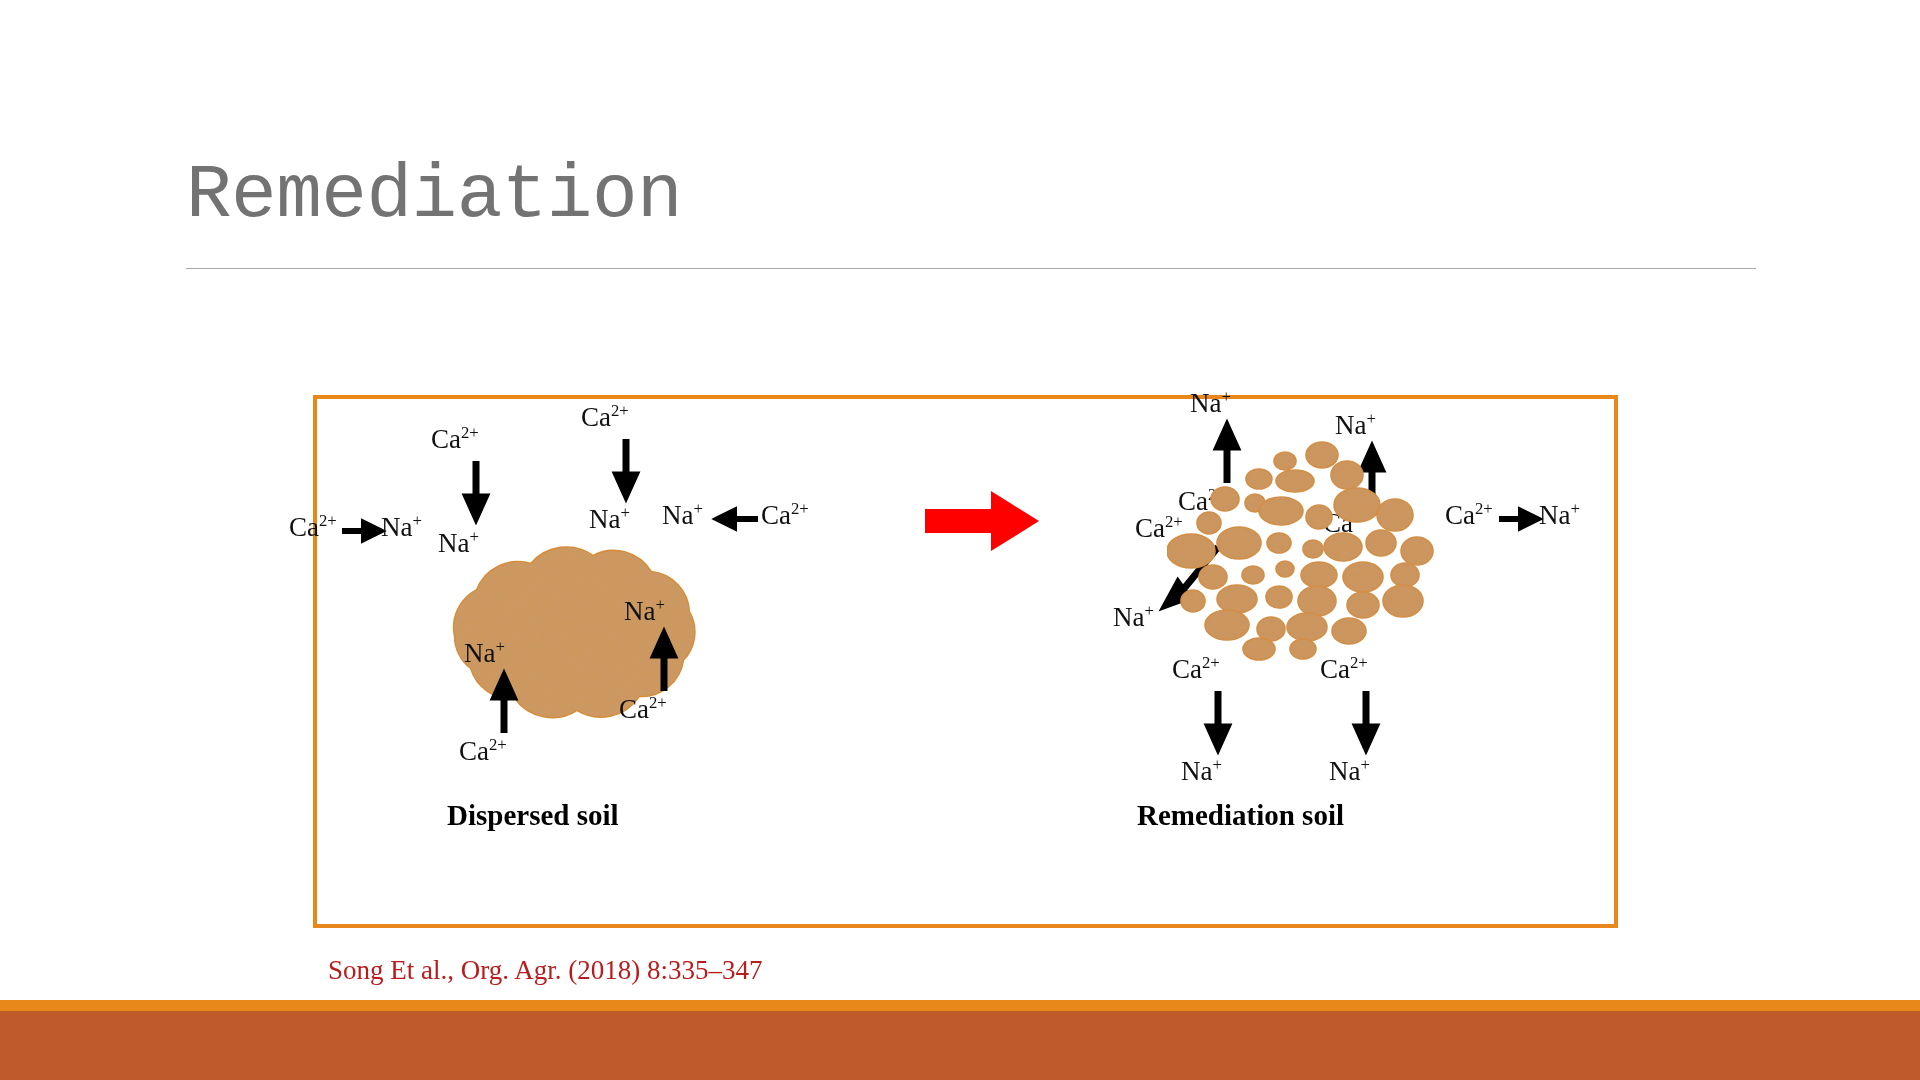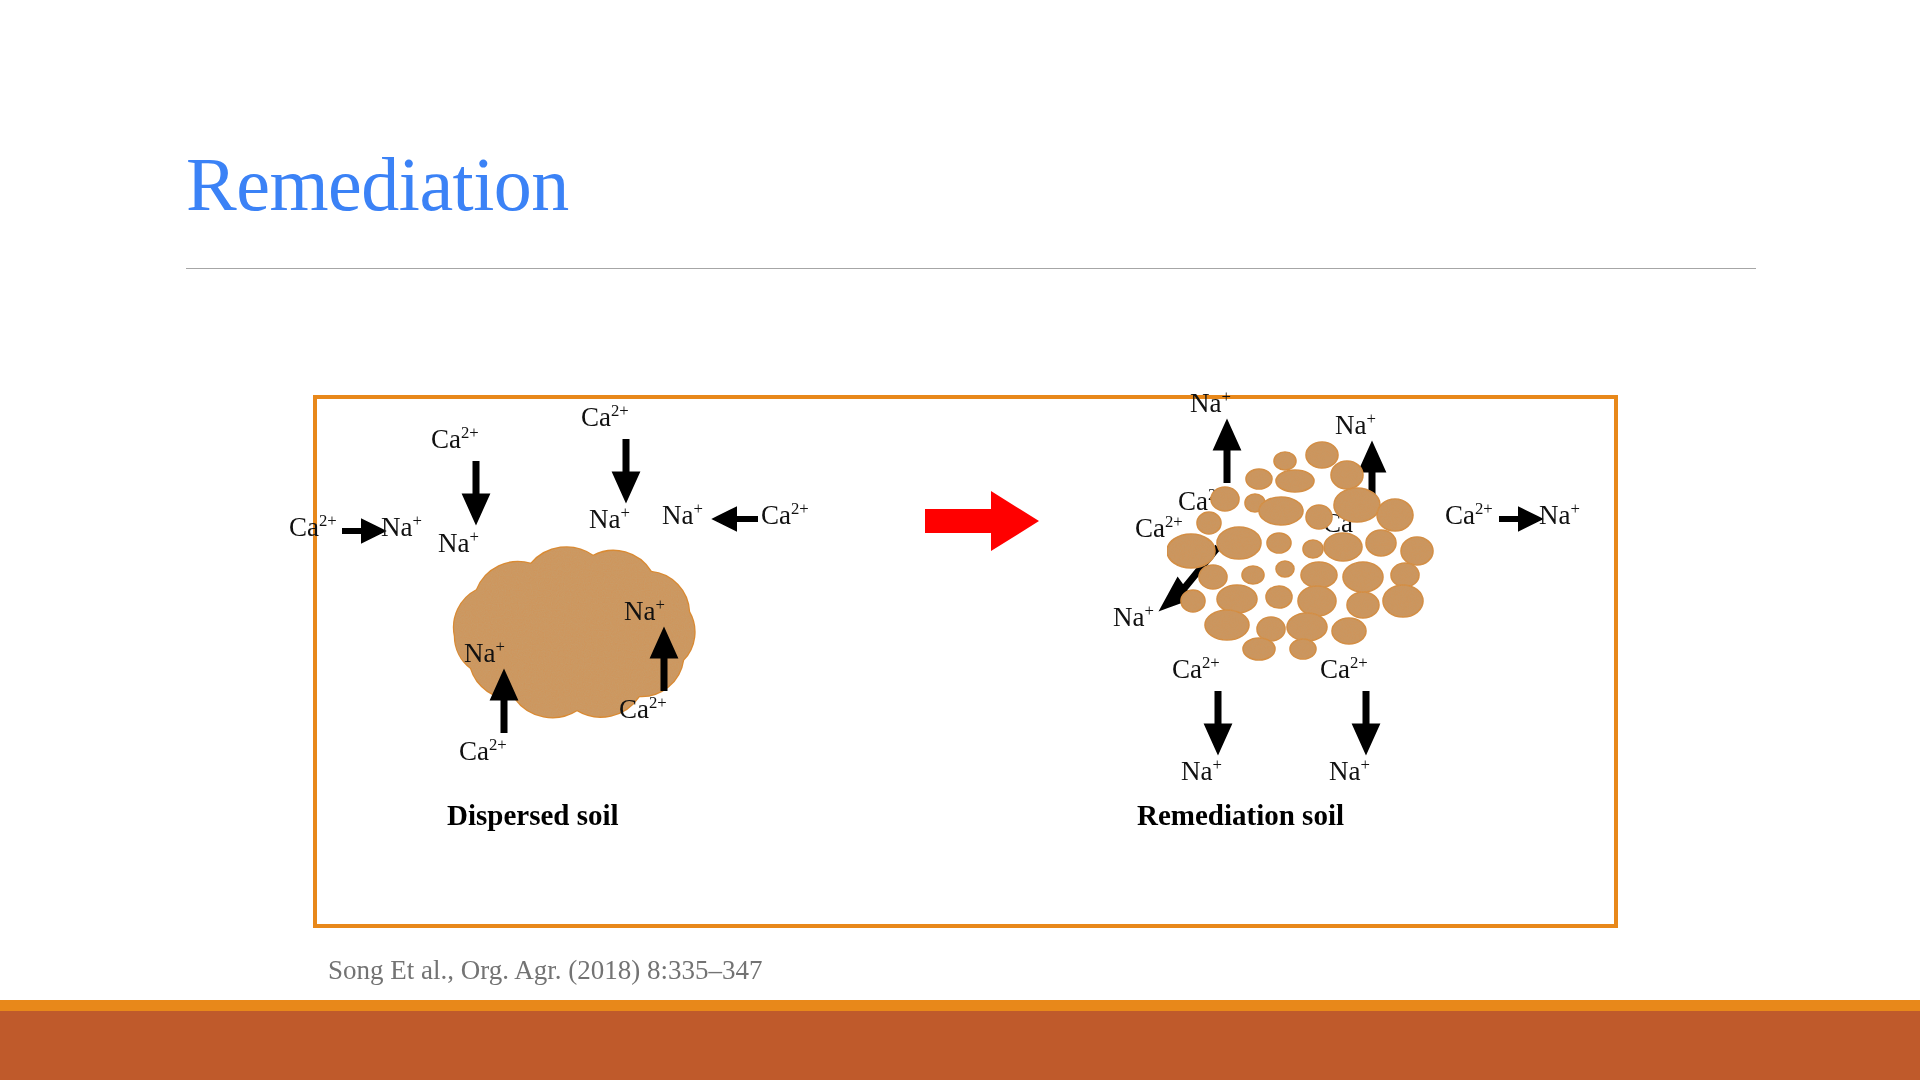--- a/index.html
+++ b/index.html
@@ -7,25 +7,25 @@
     width:1920px;height:1080px;
     background:#ffffff;
     font-family:"Liberation Sans", sans-serif;
     overflow:hidden;
     position:relative;
   }
 
   
   .slide-title{
     position:absolute;
-    left:186px; top:146px;
-    font-family:Liberation Serif, serif;
+    left:186px; top:158px;
+    font-family:Liberation Mono, monospace;
     font-size:76px;
     font-weight:300;
-    color:#3b82f6;
+    color:#737373;
     letter-spacing:-0.5px;
     line-height:1.0;
     white-space:nowrap;
   }
   .title-rule{
     position:absolute;
     left:186px; top:268px;
     width:1570px; height:1px;
     background:#a6a6a6;
   }
@@ -74,21 +74,21 @@
 
   
   .floc-wrap{position:absolute;}
 
   
   .citation{
     position:absolute;
     left:328px; top:955px;
     font-family:"Liberation Serif", serif;
     font-size:27px;
-    color:#737373;
+    color:#b91c1c;
     white-space:nowrap;
   }
 
   
   .bar-thin{
     position:absolute;left:0;top:1000px;width:1920px;height:11px;
     background:#e8881a;
   }
   .bar-thick{
     position:absolute;left:0;top:1011px;width:1920px;height:69px;

